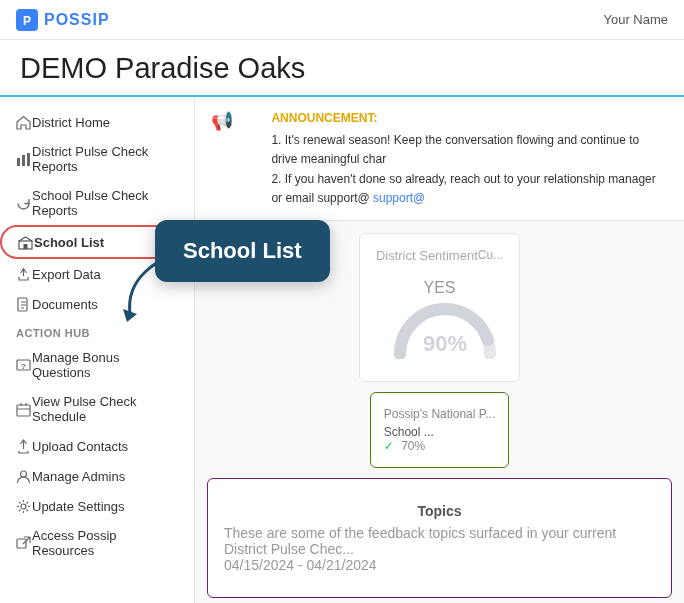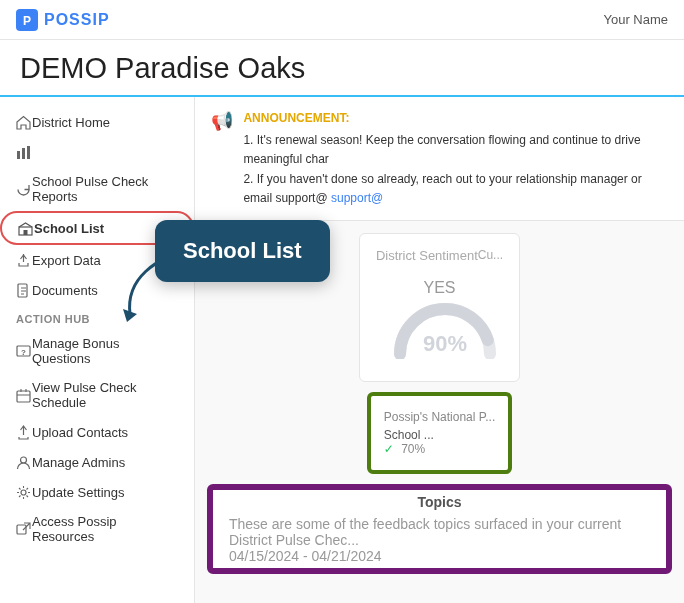--- a/index.html
+++ b/index.html
@@ -51,50 +51,50 @@
 
     
     .main-content { flex: 1; overflow: hidden; position: relative; background: #f9f9f9; }
 
     
     .announcement {
       background: #fff; padding: 12px 16px; border-bottom: 1px solid #e5e5e5;
       display: flex; gap: 10px; align-items: flex-start;
     }
     .announce-icon { color: #3b82f6; font-size: 18px; flex-shrink: 0; margin-top: 1px; }
-    .announce-content { font-size: 12px; color: #333; line-height: 1.6; }
+    .announce-content { font-size: 12px; color: #333; line-height: 1.6; margin-left: 28px; }
     .announce-title { font-weight: 700; color: #e5a800; font-size: 12px; margin-bottom: 3px; }
     .announce-link { color: #3b82f6; }
 
     
     .cards-area { padding: 12px; display: flex; flex-direction: column; gap: 10px; align-items: center; }
 
     
     .sentiment-card {
       background: #fff; border-radius: 6px; border: 1px solid #e5e5e5;
       padding: 14px 16px; position: relative; overflow: hidden;
     }
     .card-title { font-size: 13px; color: #aaa; font-weight: 500; }
     .gauge-area { display: flex; align-items: center; justify-content: center; padding: 16px 0 8px; }
     .gauge-wrapper { position: relative; width: 100px; }
     .gauge-yes { font-size: 16px; color: #999; text-align: center; margin-bottom: 2px; }
 
     
     .benchmark-card {
-      background: #fff; border-radius: 6px; border: 4px solid #4d7c0f;
+      background: #fff; border-radius: 6px; border: 1px solid #4d7c0f;
       padding: 14px 13px; font-size: 12px; color: #555;
     }
     .benchmark-title { font-size: 12px; color: #888; margin-bottom: 4px; }
     .benchmark-percent { color: #888; font-size: 12px; }
     .check-icon { color: #22c55e; margin-right: 4px; }
 
     
     .topics-card {
-      background: #fff; border-radius: 6px; border: 6px solid #701a75;
-      padding: 4px 16px; font-size: 12px; color: #555;
+      background: #fff; border-radius: 6px; border: 1px solid #701a75;
+      padding: 24px 16px; font-size: 12px; color: #555;
     }
     .topics-title { font-size: 14px; color: #555; font-weight: 600; text-align: center; margin-bottom: 6px; }
     .topics-sub { font-size: 14px; color: #999; }
 
     
     .tooltip-bubble {
       position: absolute;
       left: 155px;
       top: 220px;
       background: #1d4e6b;
@@ -154,20 +154,21 @@
 
 
     <div class="sidebar-item">
       <span class="icon">
         <svg width="15" height="15" viewBox="0 0 15 15" fill="none">
           <rect x="1" y="6" width="3" height="8" fill="#666"></rect>
           <rect x="6" y="3" width="3" height="11" fill="#666"></rect>
           <rect x="11" y="1" width="3" height="13" fill="#666"></rect>
         </svg>
       </span>
+      <span class="sidebar-item-label">District Pulse Check Reports</span>
     </div>
 
     <div class="sidebar-item">
       <span class="icon">
         <svg width="15" height="15" viewBox="0 0 15 15" fill="none">
           <path d="M13 7.5A5.5 5.5 0 112 7.5" stroke="#666" stroke-width="1.3" fill="none"></path>
           <path d="M13 3v4.5H8.5" stroke="#666" stroke-width="1.3"></path>
         </svg>
       </span>
       <span class="sidebar-item-label">School Pulse Check Reports</span>

